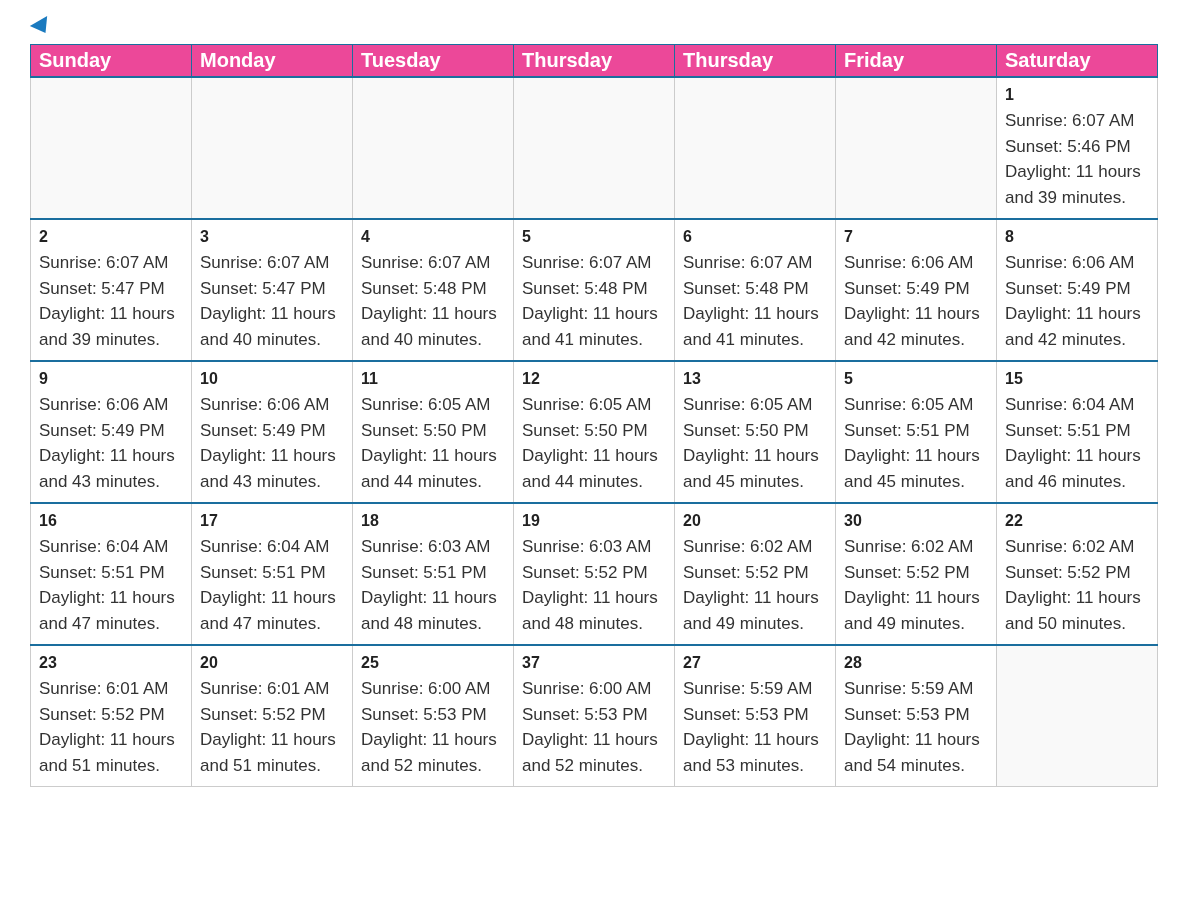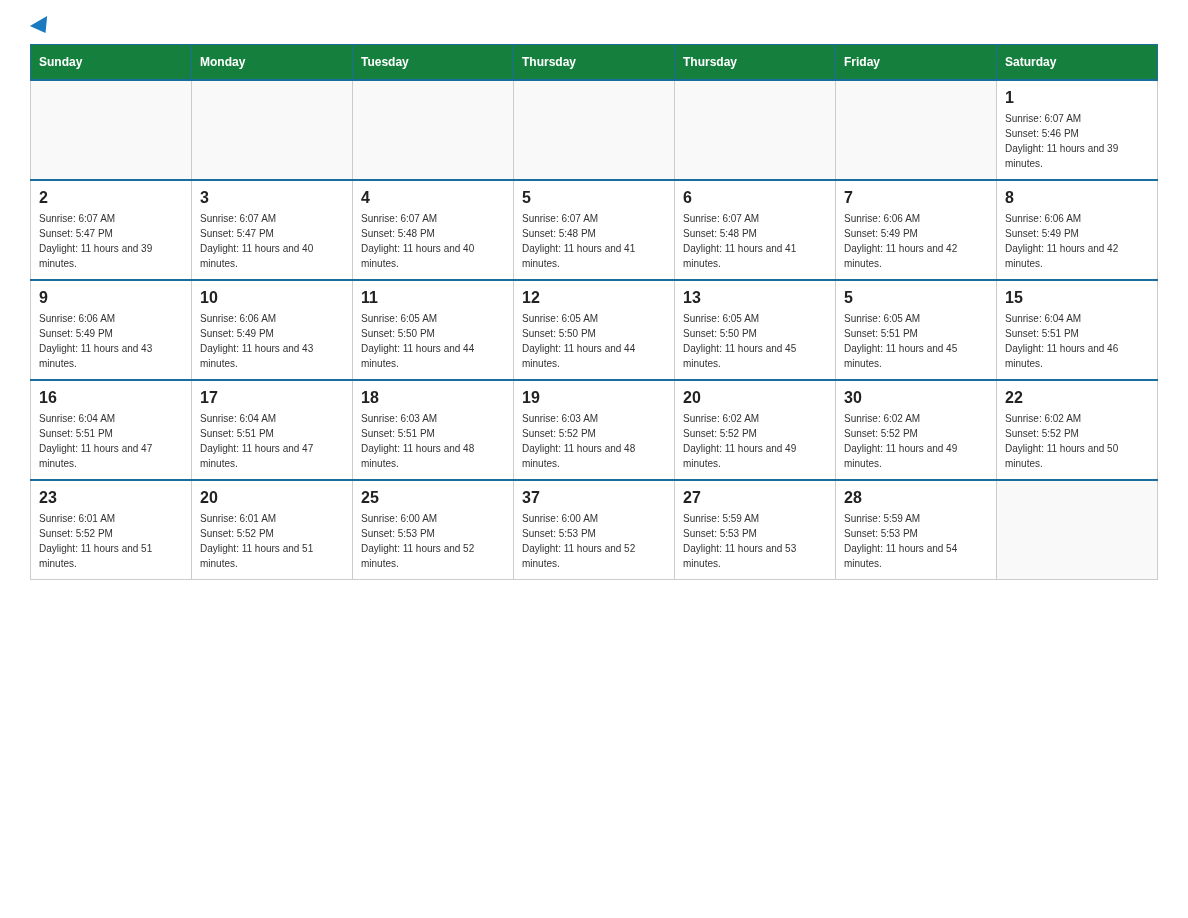--- a/index.html
+++ b/index.html
@@ -61,25 +61,25 @@
       font-size: 20px;
       color: #444;
       margin-top: 4px;
     }
     .calendar {
       width: 100%;
       border-collapse: collapse;
       margin-top: 10px;
     }
     .calendar th {
-      background-color: #15803d;
+      background-color: #ec4899;
       color: #fff;
-      font-size: 12px;
-      font-weight: bold;
-      padding: 10px 8px;
+      font-size: 20px;
+      font-weight: bold;
+      padding: 4px 8px;
       text-align: left;
       border: 1px solid #1a6e9e;
     }
     .calendar td {
       vertical-align: top;
       padding: 8px;
       border: 1px solid #ccc;
       width: calc(100% / 7);
       min-height: 110px;
       font-size: 13px;
@@ -89,21 +89,21 @@
       border-top: 2px solid #1a6e9e;
     }
     .day-number {
       font-size: 16px;
       font-weight: bold;
       color: #222;
       display: block;
       margin-bottom: 4px;
     }
     .day-info {
-      font-size: 10px;
+      font-size: 17px;
       color: #333;
       line-height: 1.5;
     }
     .empty-cell {
       background: #f9f9f9;
     }
   </style>
 </head>
 <body>
 

